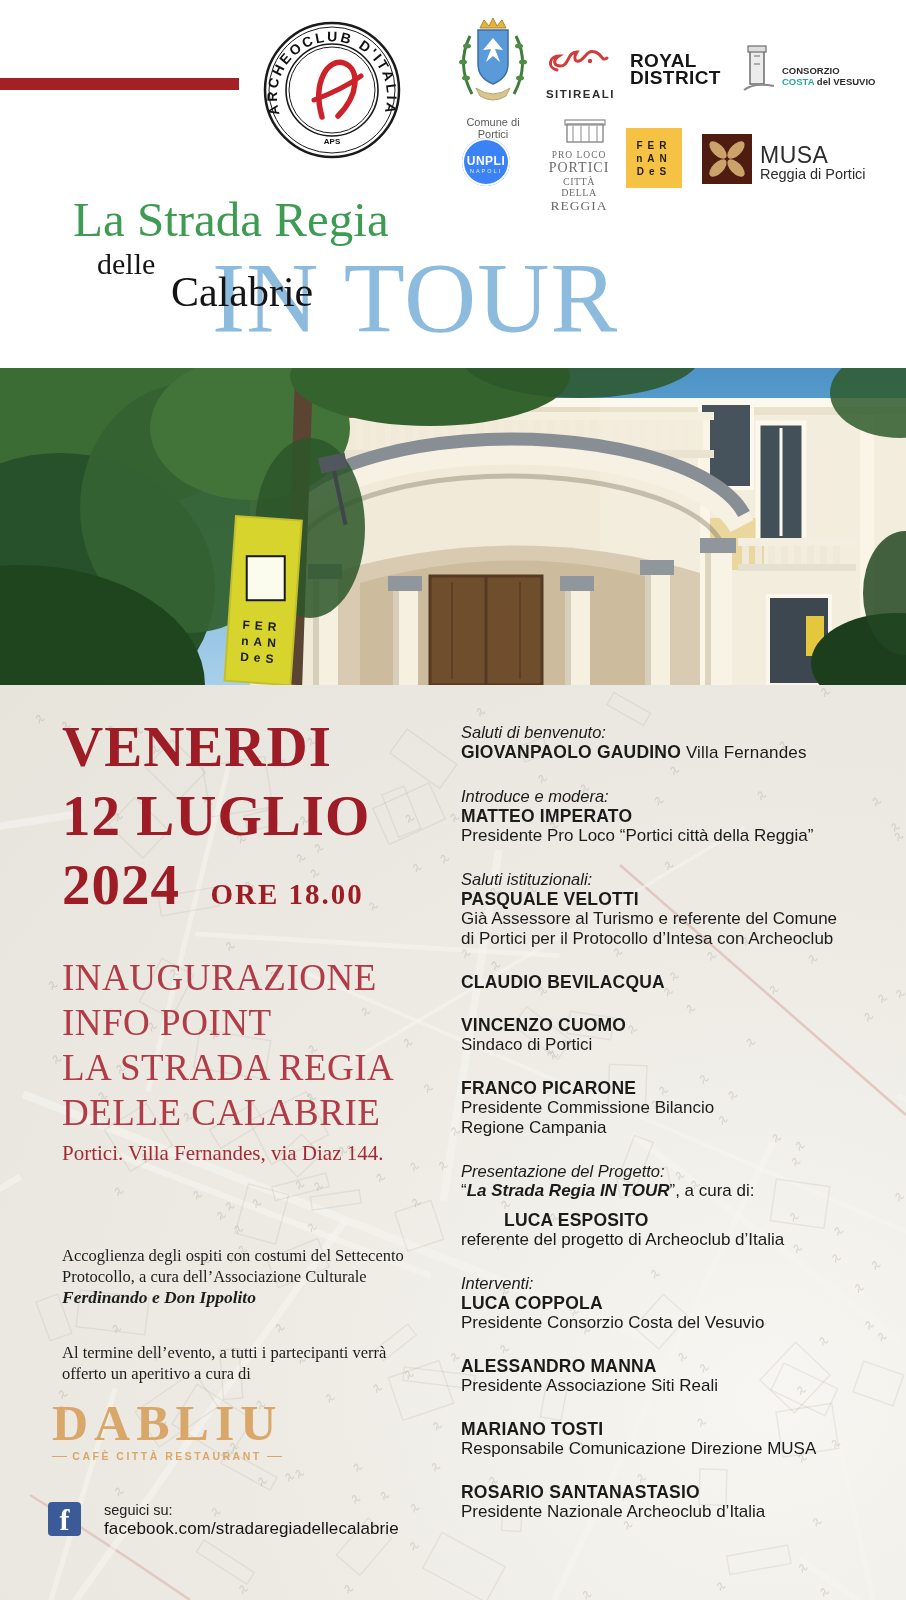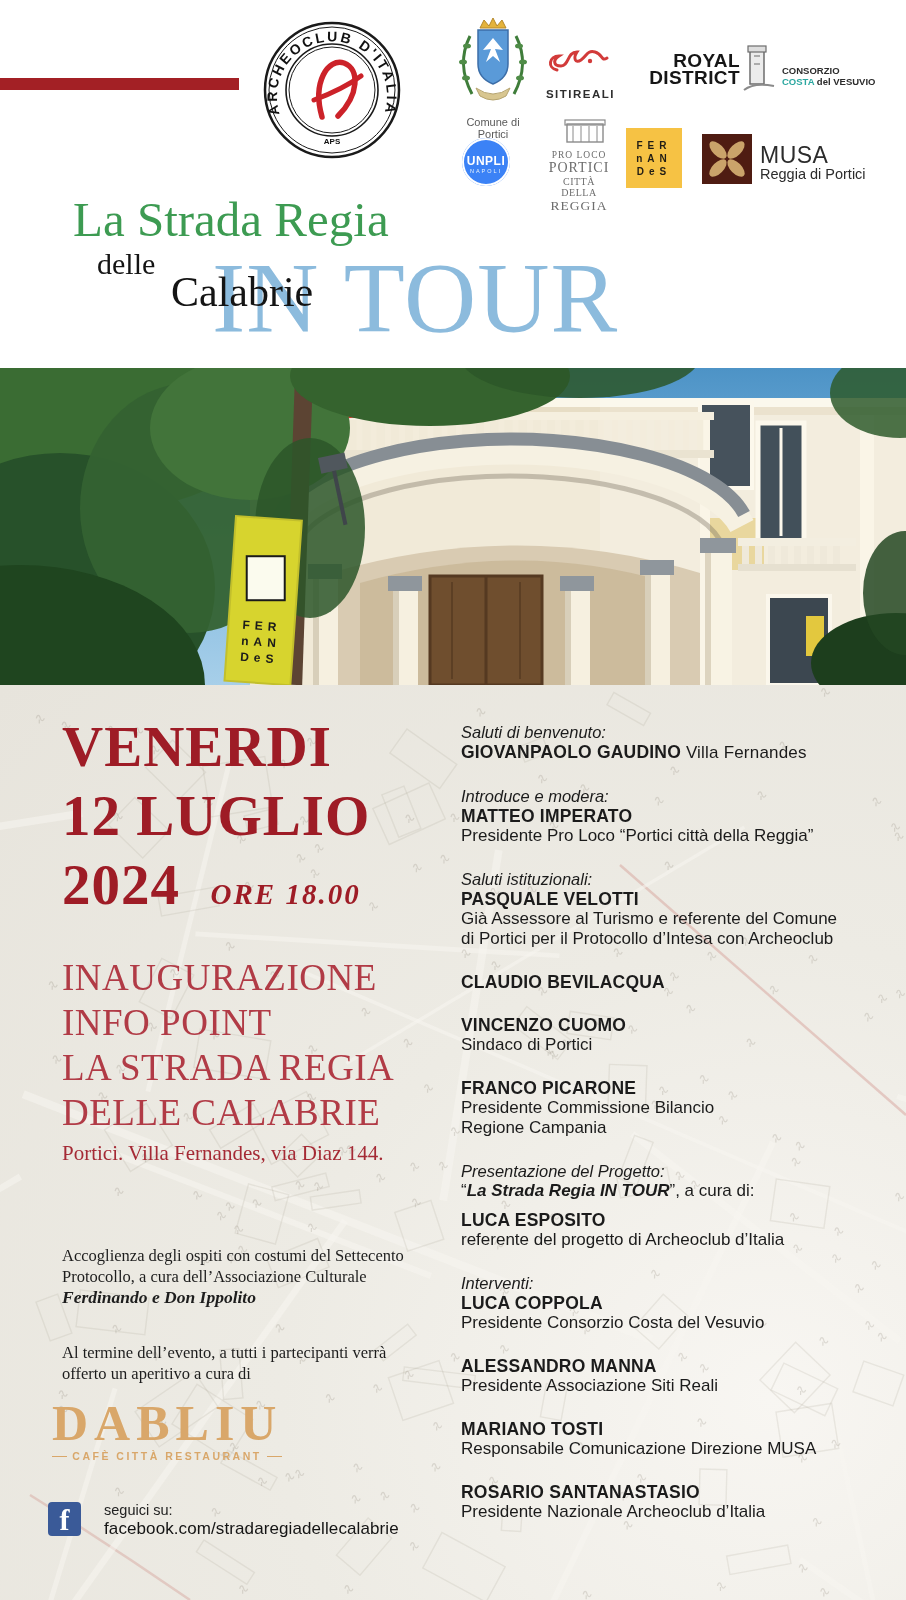--- a/index.html
+++ b/index.html
@@ -7,21 +7,21 @@
        font-family:"Liberation Sans",sans-serif;}
   .abs{position:absolute;}
   .serif{font-family:"Liberation Serif",serif;}
 
   
   .red-bar{left:0;top:78px;width:239px;height:12px;background:#a32025;}
   .archeo{left:262px;top:20px;width:140px;height:140px;}
   .logo-caption{font-size:11px;color:#5a5a5a;text-align:center;}
   .sitireali-label{font-size:11.5px;font-weight:bold;letter-spacing:1.5px;color:#2e2e2e;text-align:right;}
   .royal{left:630px;top:52px;width:110px;font-weight:bold;font-size:19px;line-height:17px;
-         letter-spacing:.4px;color:#161616;text-align:right;}
+         letter-spacing:.4px;color:#161616;}
   .consorzio-text{font-size:9.5px;line-height:10.5px;font-weight:bold;color:#2b2b2b;}
   .consorzio-text .teal{color:#2aa7a0;}
   .unpli{left:462px;top:138px;width:48px;height:48px;border-radius:50%;background:#3b82f6;
          box-shadow:0 0 0 2px #ffffff inset;overflow:hidden;text-align:center;}
   .unpli .u1{color:#fff;font-weight:bold;font-size:12px;margin-top:16px;letter-spacing:.5px;}
   .unpli .u2{color:#eaf4fb;font-size:5.5px;letter-spacing:2px;}
   .proloco{left:546px;top:118px;width:66px;text-align:center;color:#6d6d6d;
            font-family:"Liberation Serif",serif;}
   .proloco .p1{font-size:9.5px;letter-spacing:1px;margin-top:2px;}
   .proloco .p2{font-size:14px;letter-spacing:1px;}
@@ -47,21 +47,21 @@
          background:linear-gradient(180deg,#4d93c6 0%,#79b4de 45%,#a7cfe9 100%);}
 
   
   .mapsec{left:0;top:685px;width:906px;height:915px;
           background:radial-gradient(ellipse at 85% 78%, #f8f6f2 0%, #edebe4 45%, #e7e4dc 100%);}
   .mapsec svg{position:absolute;left:0;top:0;}
 
   
   .dateblk{left:62px;top:712px;color:#9e1c26;font-weight:bold;font-size:57px;line-height:69px;
            letter-spacing:1px;z-index:5;}
-  .dateblk .ore{font-size:29px;letter-spacing:2px;font-weight:bold;font-style:italic;}
+  .dateblk .ore{font-size:29px;letter-spacing:2px;font-weight:bold;}
   .heading{left:62px;top:955px;color:#b13b46;font-size:37px;line-height:45px;letter-spacing:.5px;z-index:5;}
   .location{left:62px;top:1141px;color:#a52a35;font-size:21px;z-index:5;}
   .hosp{left:62px;top:1246px;color:#1d1d1d;font-size:16.5px;line-height:20.5px;z-index:5;}
   .hosp .bi{font-weight:bold;font-style:italic;font-size:17.5px;}
   .aper{left:62px;top:1343px;color:#1d1d1d;font-size:16.5px;line-height:20.5px;z-index:5;}
   .dabliu{left:52px;top:1394px;width:230px;color:#d9a76a;font-weight:bold;font-size:50px;
           letter-spacing:6px;z-index:5;}
   .dabliu-tag{left:52px;top:1450px;width:230px;display:flex;align-items:center;gap:5px;
               color:#d9a76a;font-size:10.5px;font-weight:bold;letter-spacing:2.5px;z-index:5;}
   .dabliu-tag:before,.dabliu-tag:after{content:"";flex:1;border-top:1.5px solid #d9a76a;}
@@ -72,21 +72,21 @@
   .fburl{left:104px;top:1519px;color:#141414;font-size:17px;letter-spacing:.1px;z-index:5;}
 
   
   .rightcol{left:461px;top:722px;width:444px;color:#1b1b1b;z-index:5;}
   .pblock{margin-bottom:23px;}
   .plabel{font-style:italic;font-size:16.5px;line-height:20px;}
   .pname{font-size:17.5px;line-height:20px;font-weight:bold;letter-spacing:.2px;}
   .pname .nafter{font-weight:normal;font-size:17px;}
   .pline{font-size:17px;line-height:20px;}
   .proj{font-weight:bold;font-style:italic;}
-  .mt{margin-top:9px;}
+  .mt{margin-top:9px;margin-left:43px;}
 </style>
 </head>
 <body>
 
 <div class="abs red-bar"></div>
 
 <div class="abs archeo">
   <svg width="140" height="140" viewBox="0 0 140 140">
     <circle cx="70" cy="70" r="67" fill="#ffffff" stroke="#1a1a1a" stroke-width="2.5"></circle>
     <circle cx="70" cy="70" r="63" fill="none" stroke="#1a1a1a" stroke-width="1"></circle>

